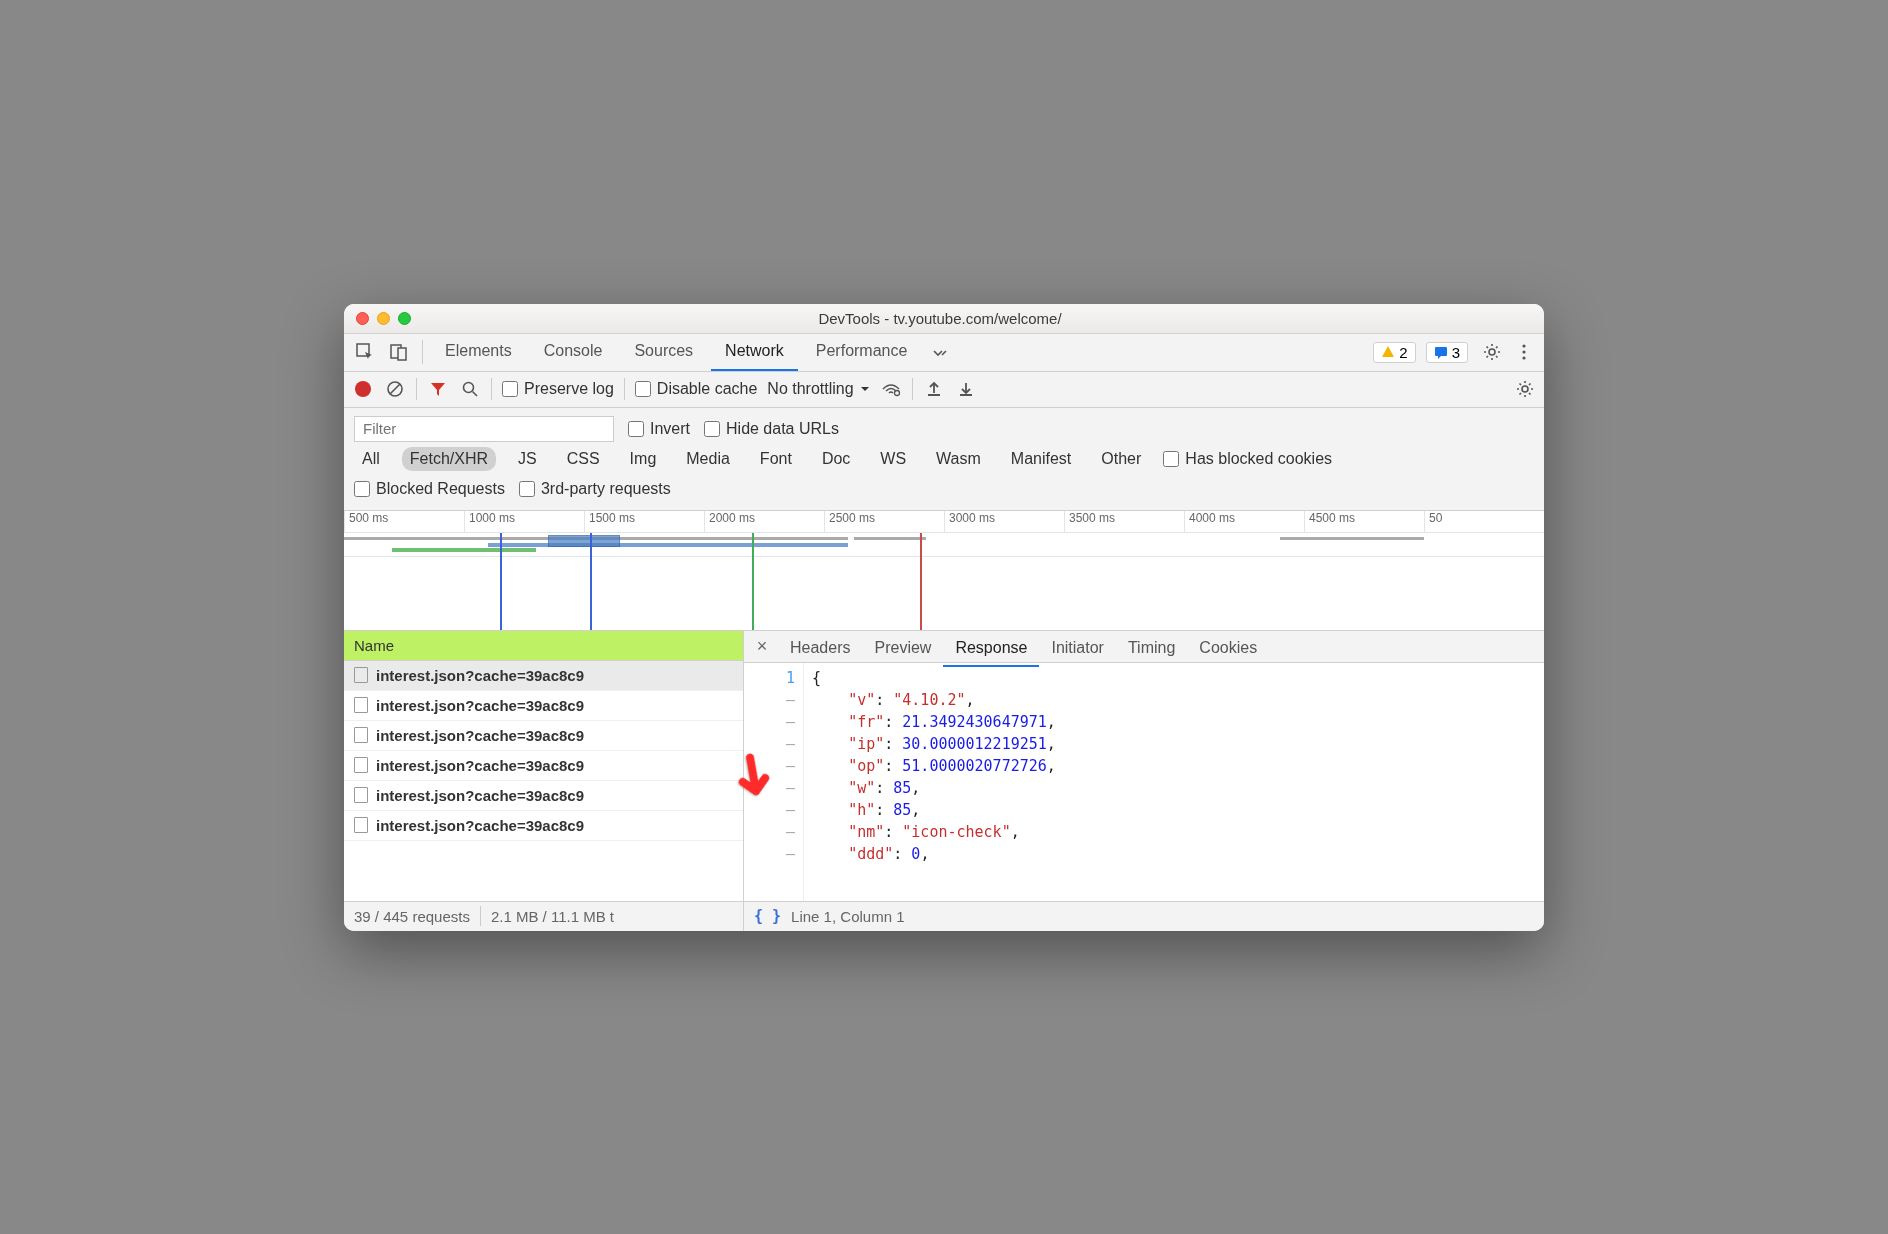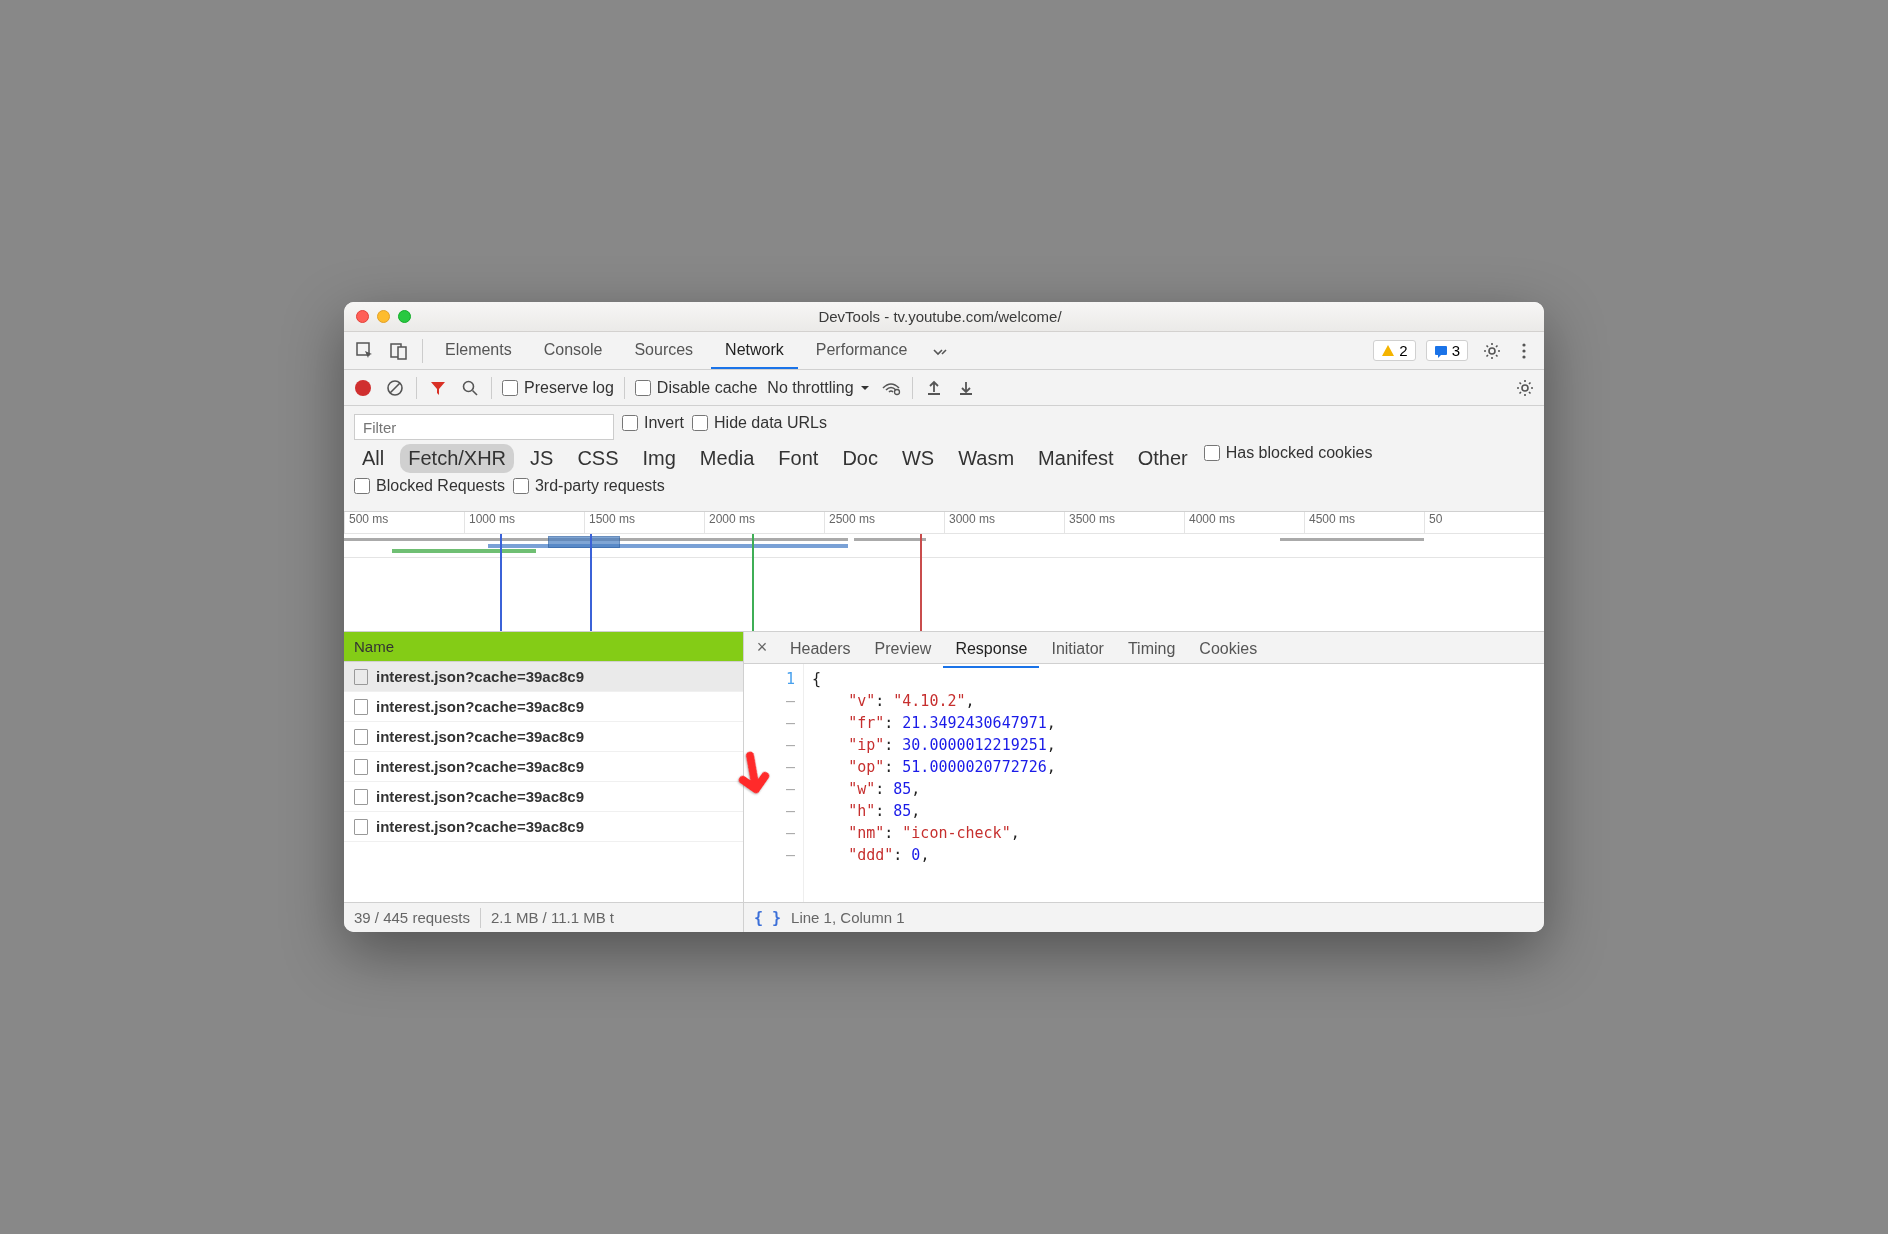--- a/index.html
+++ b/index.html
@@ -65,43 +65,43 @@
 }
 .rec { width: 16px; height: 16px; border-radius: 50%; background: #d02f2f; }
 .tbicon { width: 22px; display: flex; align-items: center; justify-content: center; color: #555; cursor: pointer; }
 .tbicon.red { color: #d93025; }
 .toolbar .vsep { width: 1px; height: 22px; background: #ccc; }
 .chk { display: flex; align-items: center; gap: 6px; font-size: 16px; color: #333; }
 .chk input { width: 16px; height: 16px; }
 .throttle { font-size: 16px; color: #333; display: flex; align-items: center; gap: 6px; }
 
 .filterbar { background: #f3f3f3; border-bottom: 1px solid #d0d0d0; padding: 6px 10px; }
-.filter-row { display: flex; align-items: flex-start; gap: 8px; flex-wrap: wrap; min-height: 30px; padding: 2px 0;}
+.filter-row { display: flex; align-items: center; gap: 14px; flex-wrap: wrap; min-height: 30px; padding: 2px 0;}
 .filter-input { width: 260px; height: 26px; border: 1px solid #ccc; background: #fff; padding: 0 8px; font-size: 15px; color: #888; }
-.ftype { font-size: 20px; color: #333; padding: 3px 8px; border-radius: 10px; cursor: pointer; }
+.ftype { font-size: 16px; color: #333; padding: 3px 8px; border-radius: 10px; cursor: pointer; }
 .ftype.active { background: #d0d0d0; }
 
 .timeline { height: 120px; border-bottom: 1px solid #d0d0d0; background: #fff; position: relative; }
 .time-ruler { height: 22px; border-bottom: 1px solid #e4e4e4; display: flex; font-size: 12px; color: #666; justify-content: center; }
 .time-ruler div { flex: 1; padding-left: 4px; border-left: 1px solid #e4e4e4; }
 .overview { height: 24px; position: relative; background: #fff; border-bottom: 1px solid #e4e4e4;}
 .bar { position: absolute; height: 4px; top: 6px; }
 .bar.grey { background: #aaa; height: 3px; top: 4px;}
 .bar.blue { background: #7aa1d6; top: 10px; }
 .bar.green { background: #6fbf73; top: 15px; }
 .selection { position: absolute; top: 2px; height: 12px; background: #4a7fc2; opacity: 0.7; border: 1px solid #2a5fa2;}
 .guides { position: absolute; top: 22px; bottom: 0; left: 0; right: 0;}
 .vline { position: absolute; top: 0; bottom: 0; width: 1.5px; }
 .vline.blue { background: #3b62d8; }
 .vline.green { background: #3fae56; }
 .vline.red { background: #c94c4c; }
 
 .content { display: flex; height: 270px; background: #fff; }
 .panel-left { width: 400px; border-right: 1px solid #d0d0d0; display: flex; flex-direction: column; }
-.col-header { height: 30px; background: #84cc16; border-bottom: 1px solid #d0d0d0; display: flex; align-items: center; padding: 0 10px; font-size: 15px; color: #333;}
+.col-header { height: 30px; background: #bef264; border-bottom: 1px solid #d0d0d0; display: flex; align-items: center; padding: 0 10px; font-size: 15px; color: #333;}
 .req-list { flex: 1; overflow: auto; font-weight: bold; }
 .req { height: 30px; display: flex; align-items: center; padding: 0 10px; gap: 8px; font-size: 15px; color: #333; border-bottom: 1px solid #f0f0f0; cursor: pointer;}
 .req.sel { background: #eaeaea; }
 .req .doc-icon { width: 14px; height: 16px; border: 1.5px solid #999; border-radius: 1px; position: relative; }
 .panel-right { flex: 1; display: flex; flex-direction: column; position: relative;}
 .detail-tabs { height: 32px; background: #f3f3f3; border-bottom: 1px solid #d0d0d0; display: flex; align-items: center; gap: 4px; padding: 0 6px;}
 .close-x { width: 24px; text-align: center; color: #666; font-size: 18px; cursor: pointer; }
 .dtab { padding: 17px 12px; height: 100%; display: flex; align-items: center; font-size: 16px; color: #555; cursor: pointer; border-bottom: 2px solid transparent;}
 .dtab.active { color: #222; border-bottom-color: #1a73e8; }
 .code-area { flex: 1; display: flex; font-family: Menlo, Consolas, monospace; font-size: 15px; overflow: auto;}

